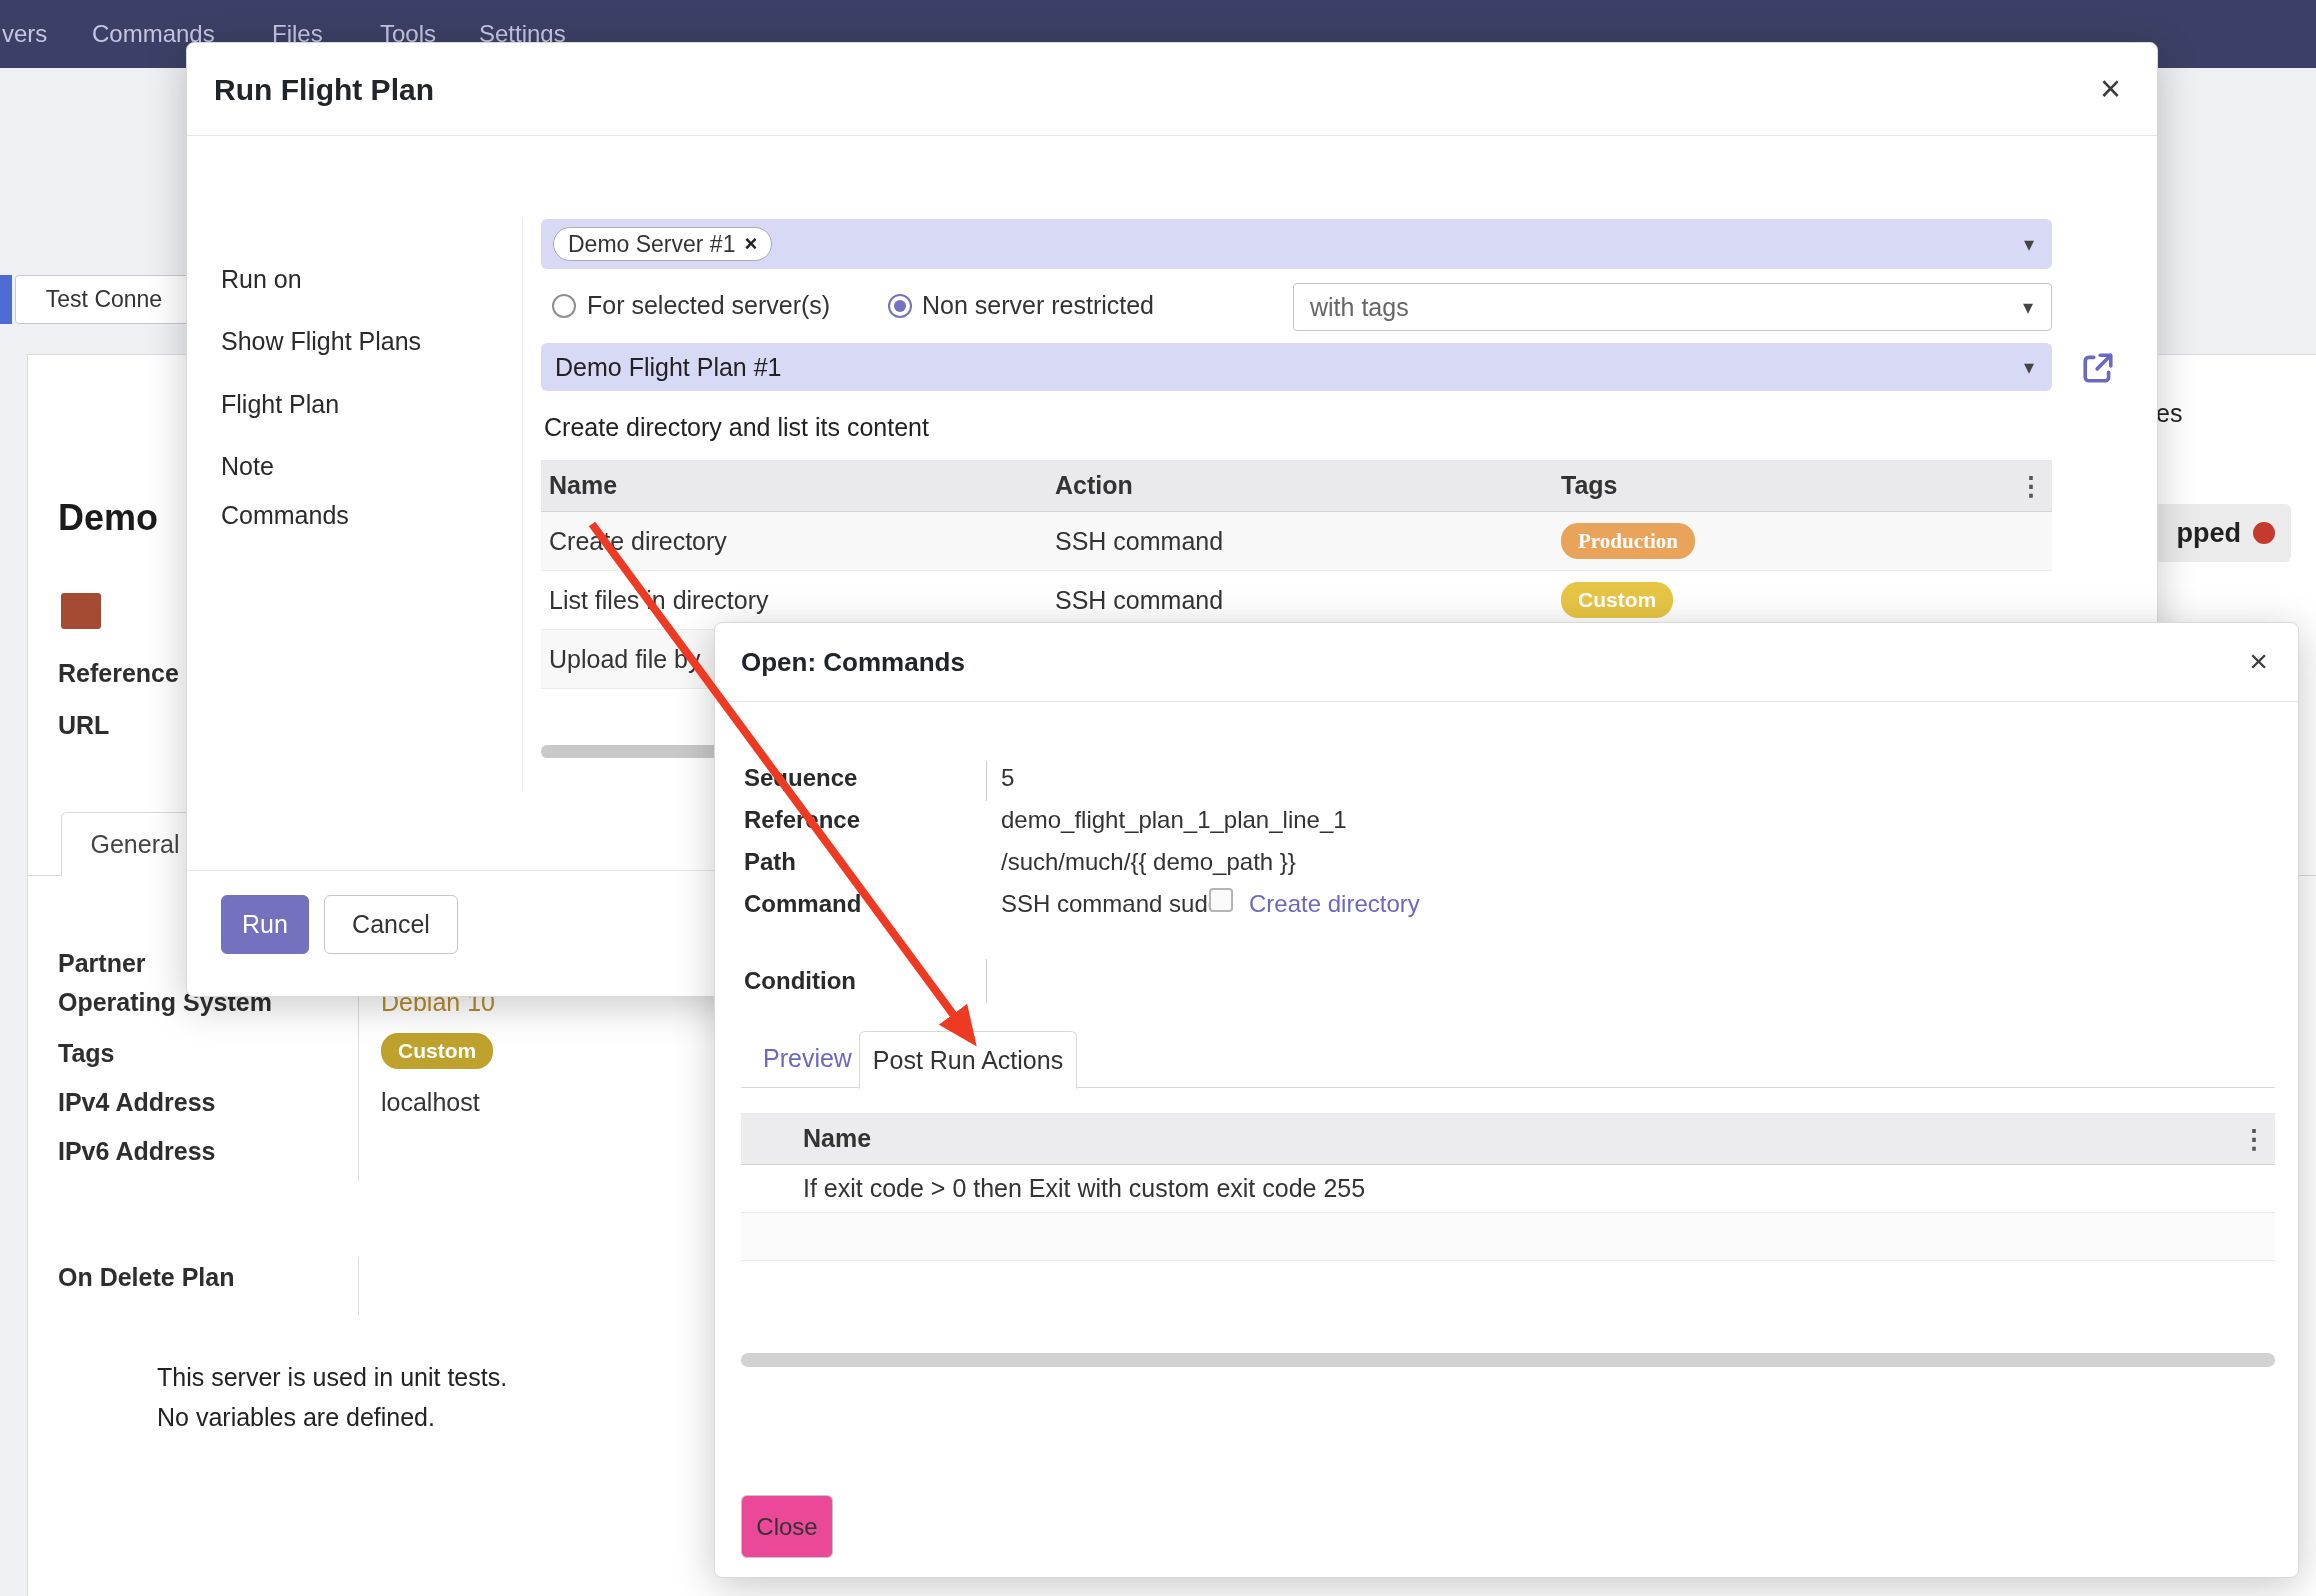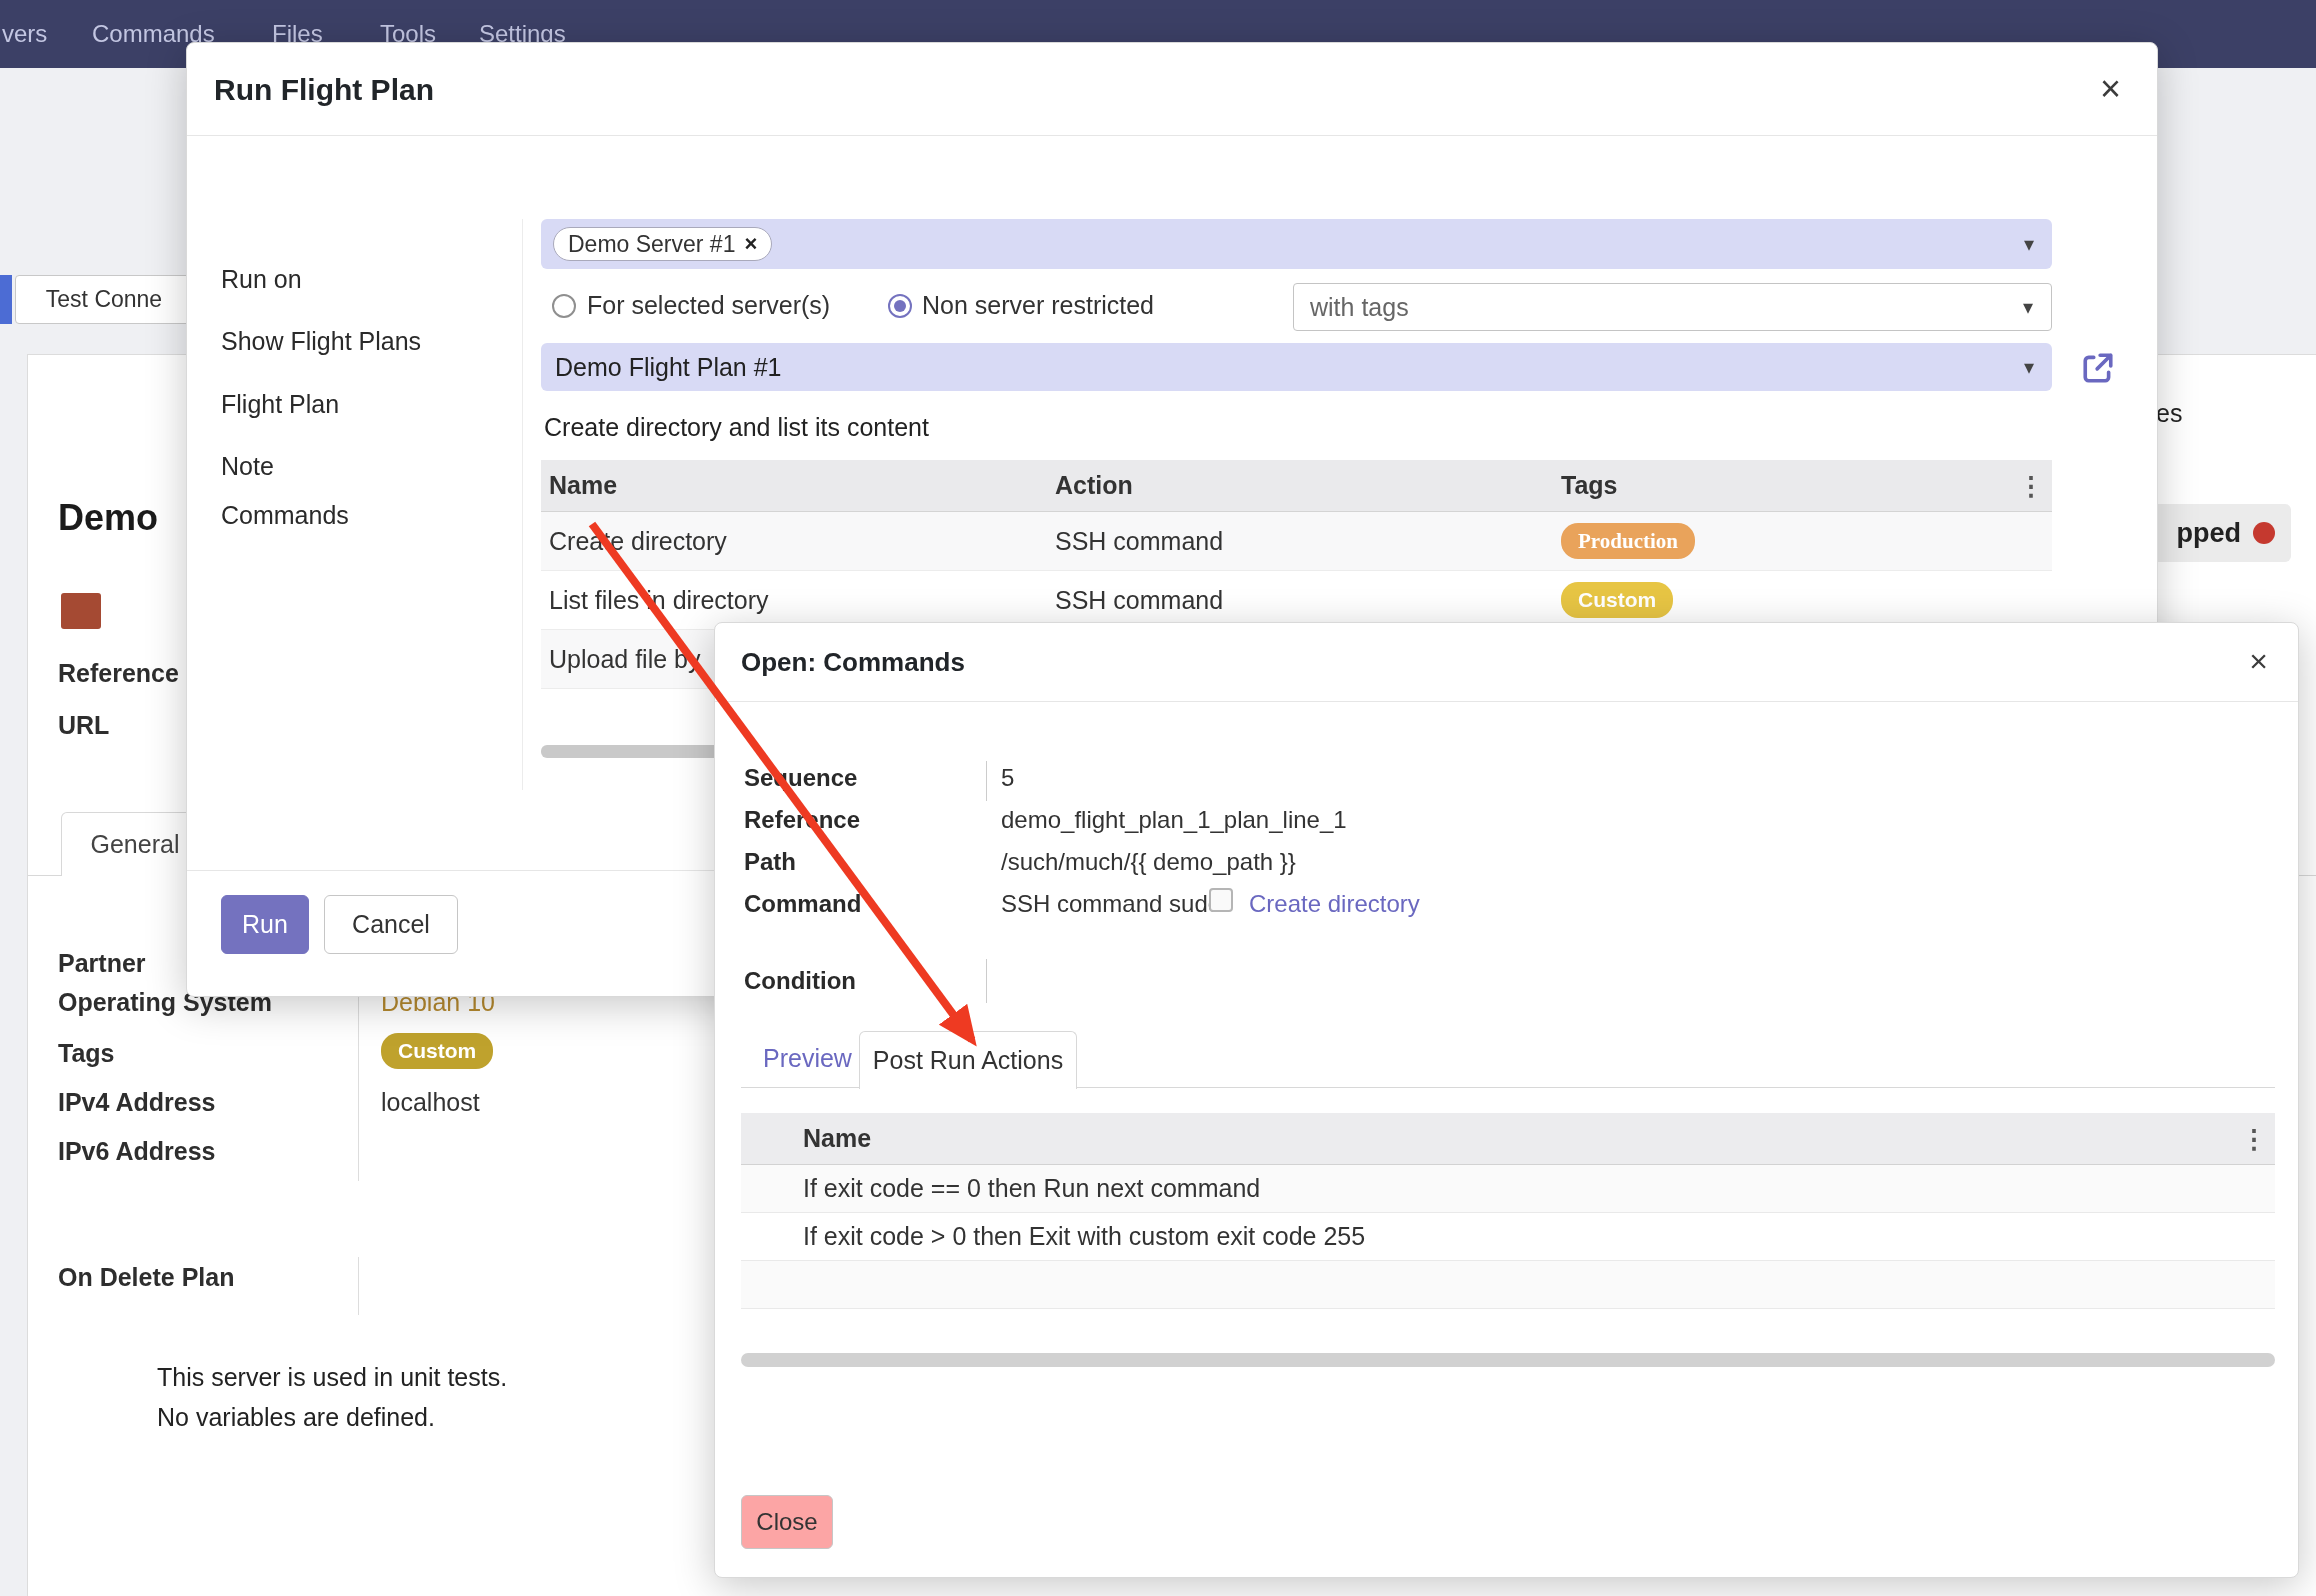--- a/index.html
+++ b/index.html
@@ -90,21 +90,21 @@
   #tab-preview{position:absolute;left:48px;top:421px;font-size:25px;color:var(--link-purple);cursor:pointer;}
   #tab-postrun{position:absolute;left:144px;top:408px;width:218px;height:58px;background:#fff;border:1px solid #d8d8d8;border-bottom:none;
     border-radius:6px 6px 0 0;display:flex;align-items:center;justify-content:center;font-size:25px;color:#333;cursor:pointer;z-index:2;}
   #cm-table{position:absolute;left:26px;top:490px;width:1534px;}
   .cm-head{display:grid;grid-template-columns:62px 1fr;align-items:center;height:52px;background:#ececee;
     border-bottom:1px solid #d2d2d2;position:relative;font-weight:700;font-size:25px;color:#333;}
   .cm-row{display:grid;grid-template-columns:62px 1fr;align-items:center;height:48px;border-bottom:1px solid #e9e9e9;
     font-size:25px;color:#333;position:relative;}
   .cm-row.stripe{background:#fafafa;}
   #cm-scroll{position:absolute;left:26px;top:730px;width:1534px;height:14px;background:#d1d1d1;border-radius:7px;}
-  #cm-close-btn{left:26px;top:872px;width:92px;height:54px;background:#fca5a5;color:#333;border:1px solid #c6c6c6;font-size:24px;}
+  #cm-close-btn{left:26px;top:872px;width:92px;height:63px;background:#ec4899;color:#333;border:1px solid #c6c6c6;font-size:24px;}
   
   #arrow{position:absolute;left:0;top:0;width:2316px;height:1596px;z-index:50;pointer-events:none;}
 </style>
 </head>
 <body>
 
 <div id="screen">
 
   <nav id="topnav">
     <span class="nav-item" style="left:2px">vers</span>
@@ -244,24 +244,20 @@
     <div id="tabbar-line"></div>
     <span id="tab-preview">Preview</span>
     <div id="tab-postrun">Post Run Actions</div>
 
     <div id="cm-table">
       <div class="cm-head">
         <span></span>
         <span>Name</span>
         <span class="kebab">⋮</span>
       </div>
-      <div class="cm-row stripe">
-        <span></span>
-          <span>If exit code == 0 then Run next command</span>
-      </div>
       <div class="cm-row">
         <span></span>
           <span>If exit code &gt; 0 then Exit with custom exit code 255</span>
       </div>
       <div class="cm-row stripe">
         <span></span>
           <span></span>
       </div>
     </div>
     <div id="cm-scroll"></div>

